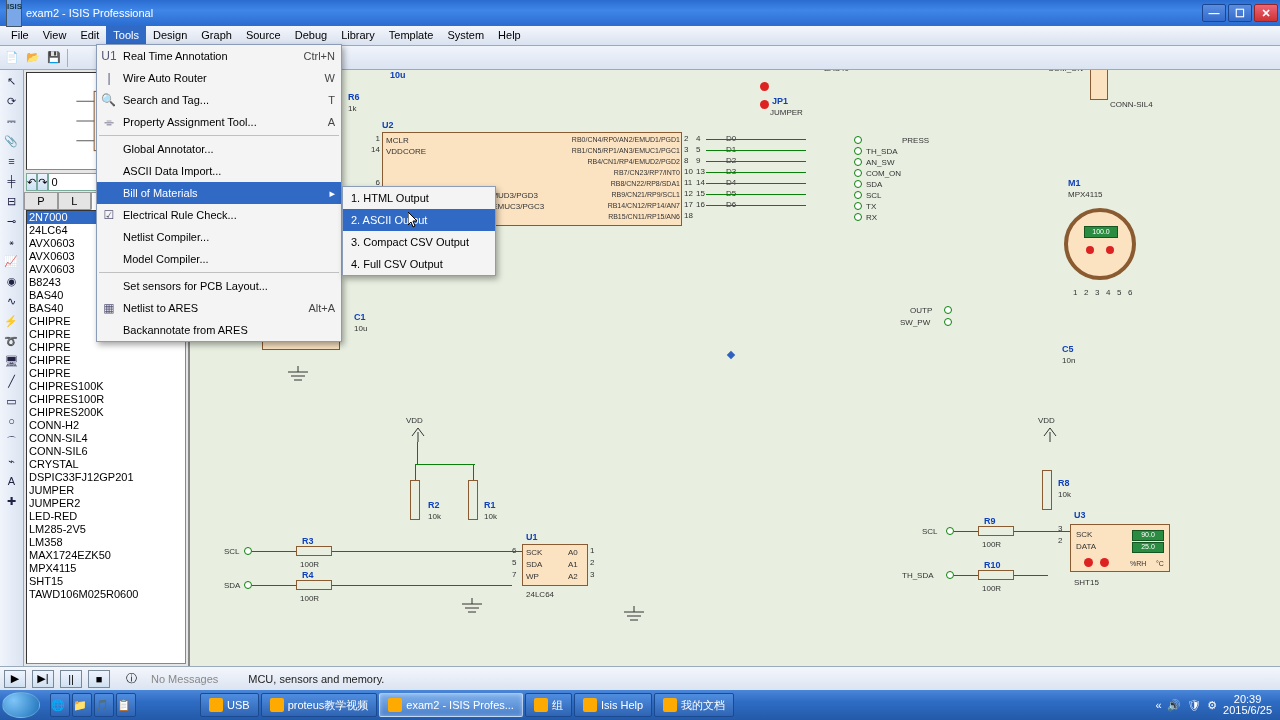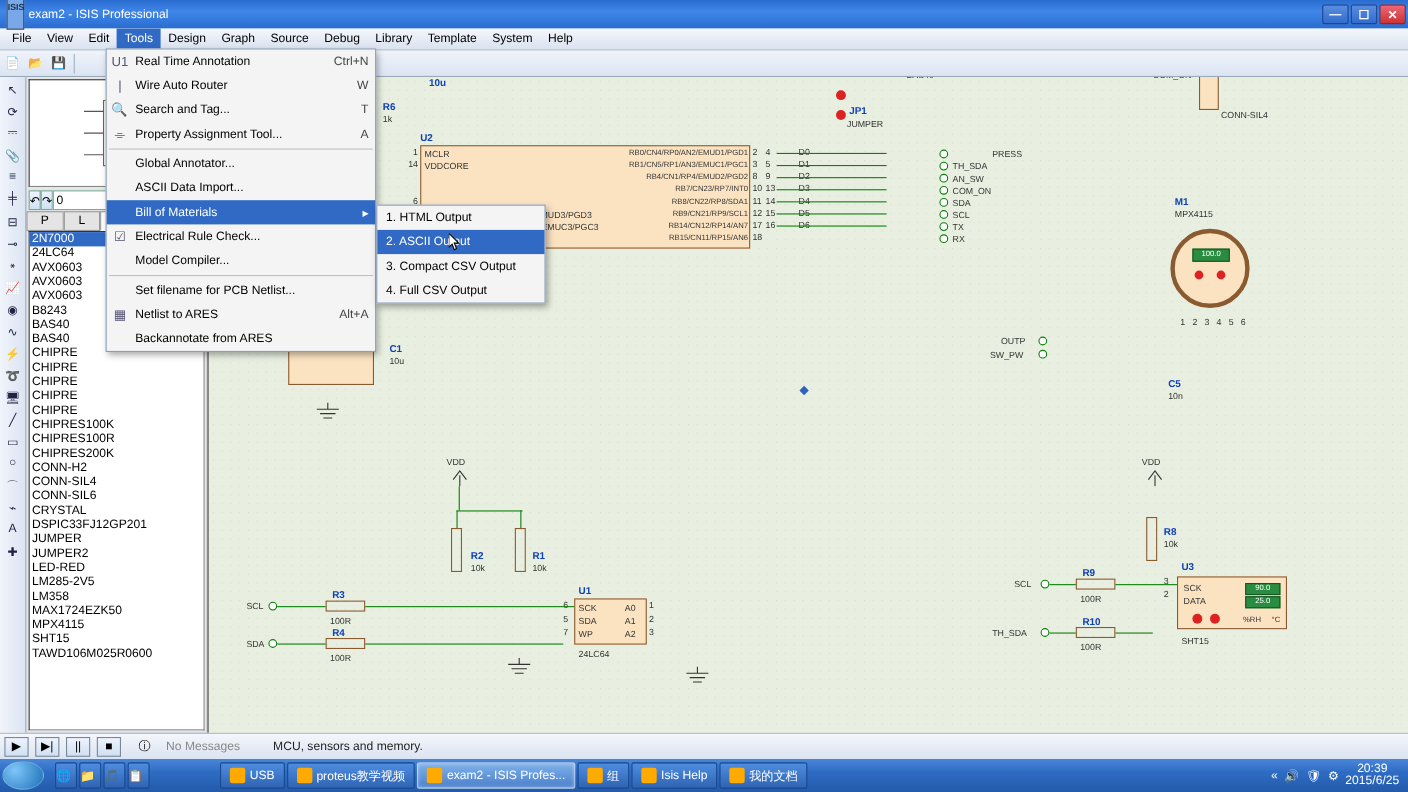--- a/index.html
+++ b/index.html
@@ -442,27 +442,32 @@
       <span class="lab">Bill of Materials</span>
       <span class="sc"></span>
     </div>
     <div class="row">
       <span class="ic">☑</span>
       <span class="lab">Electrical Rule Check...</span>
       <span class="sc"></span>
     </div>
     <div class="row">
       <span class="ic"></span>
+      <span class="lab">Netlist Compiler...</span>
+      <span class="sc"></span>
+    </div>
+    <div class="row">
+      <span class="ic"></span>
       <span class="lab">Model Compiler...</span>
       <span class="sc"></span>
     </div>
     <div class="divider"></div>
     <div class="row">
       <span class="ic"></span>
-      <span class="lab">Set filename for PCB Netlist...</span>
+      <span class="lab">Set sensors for PCB Layout...</span>
       <span class="sc"></span>
     </div>
     <div class="row">
       <span class="ic">▦</span>
       <span class="lab">Netlist to ARES</span>
       <span class="sc">Alt+A</span>
     </div>
     <div class="row">
       <span class="ic"></span>
       <span class="lab">Backannotate from ARES</span>

